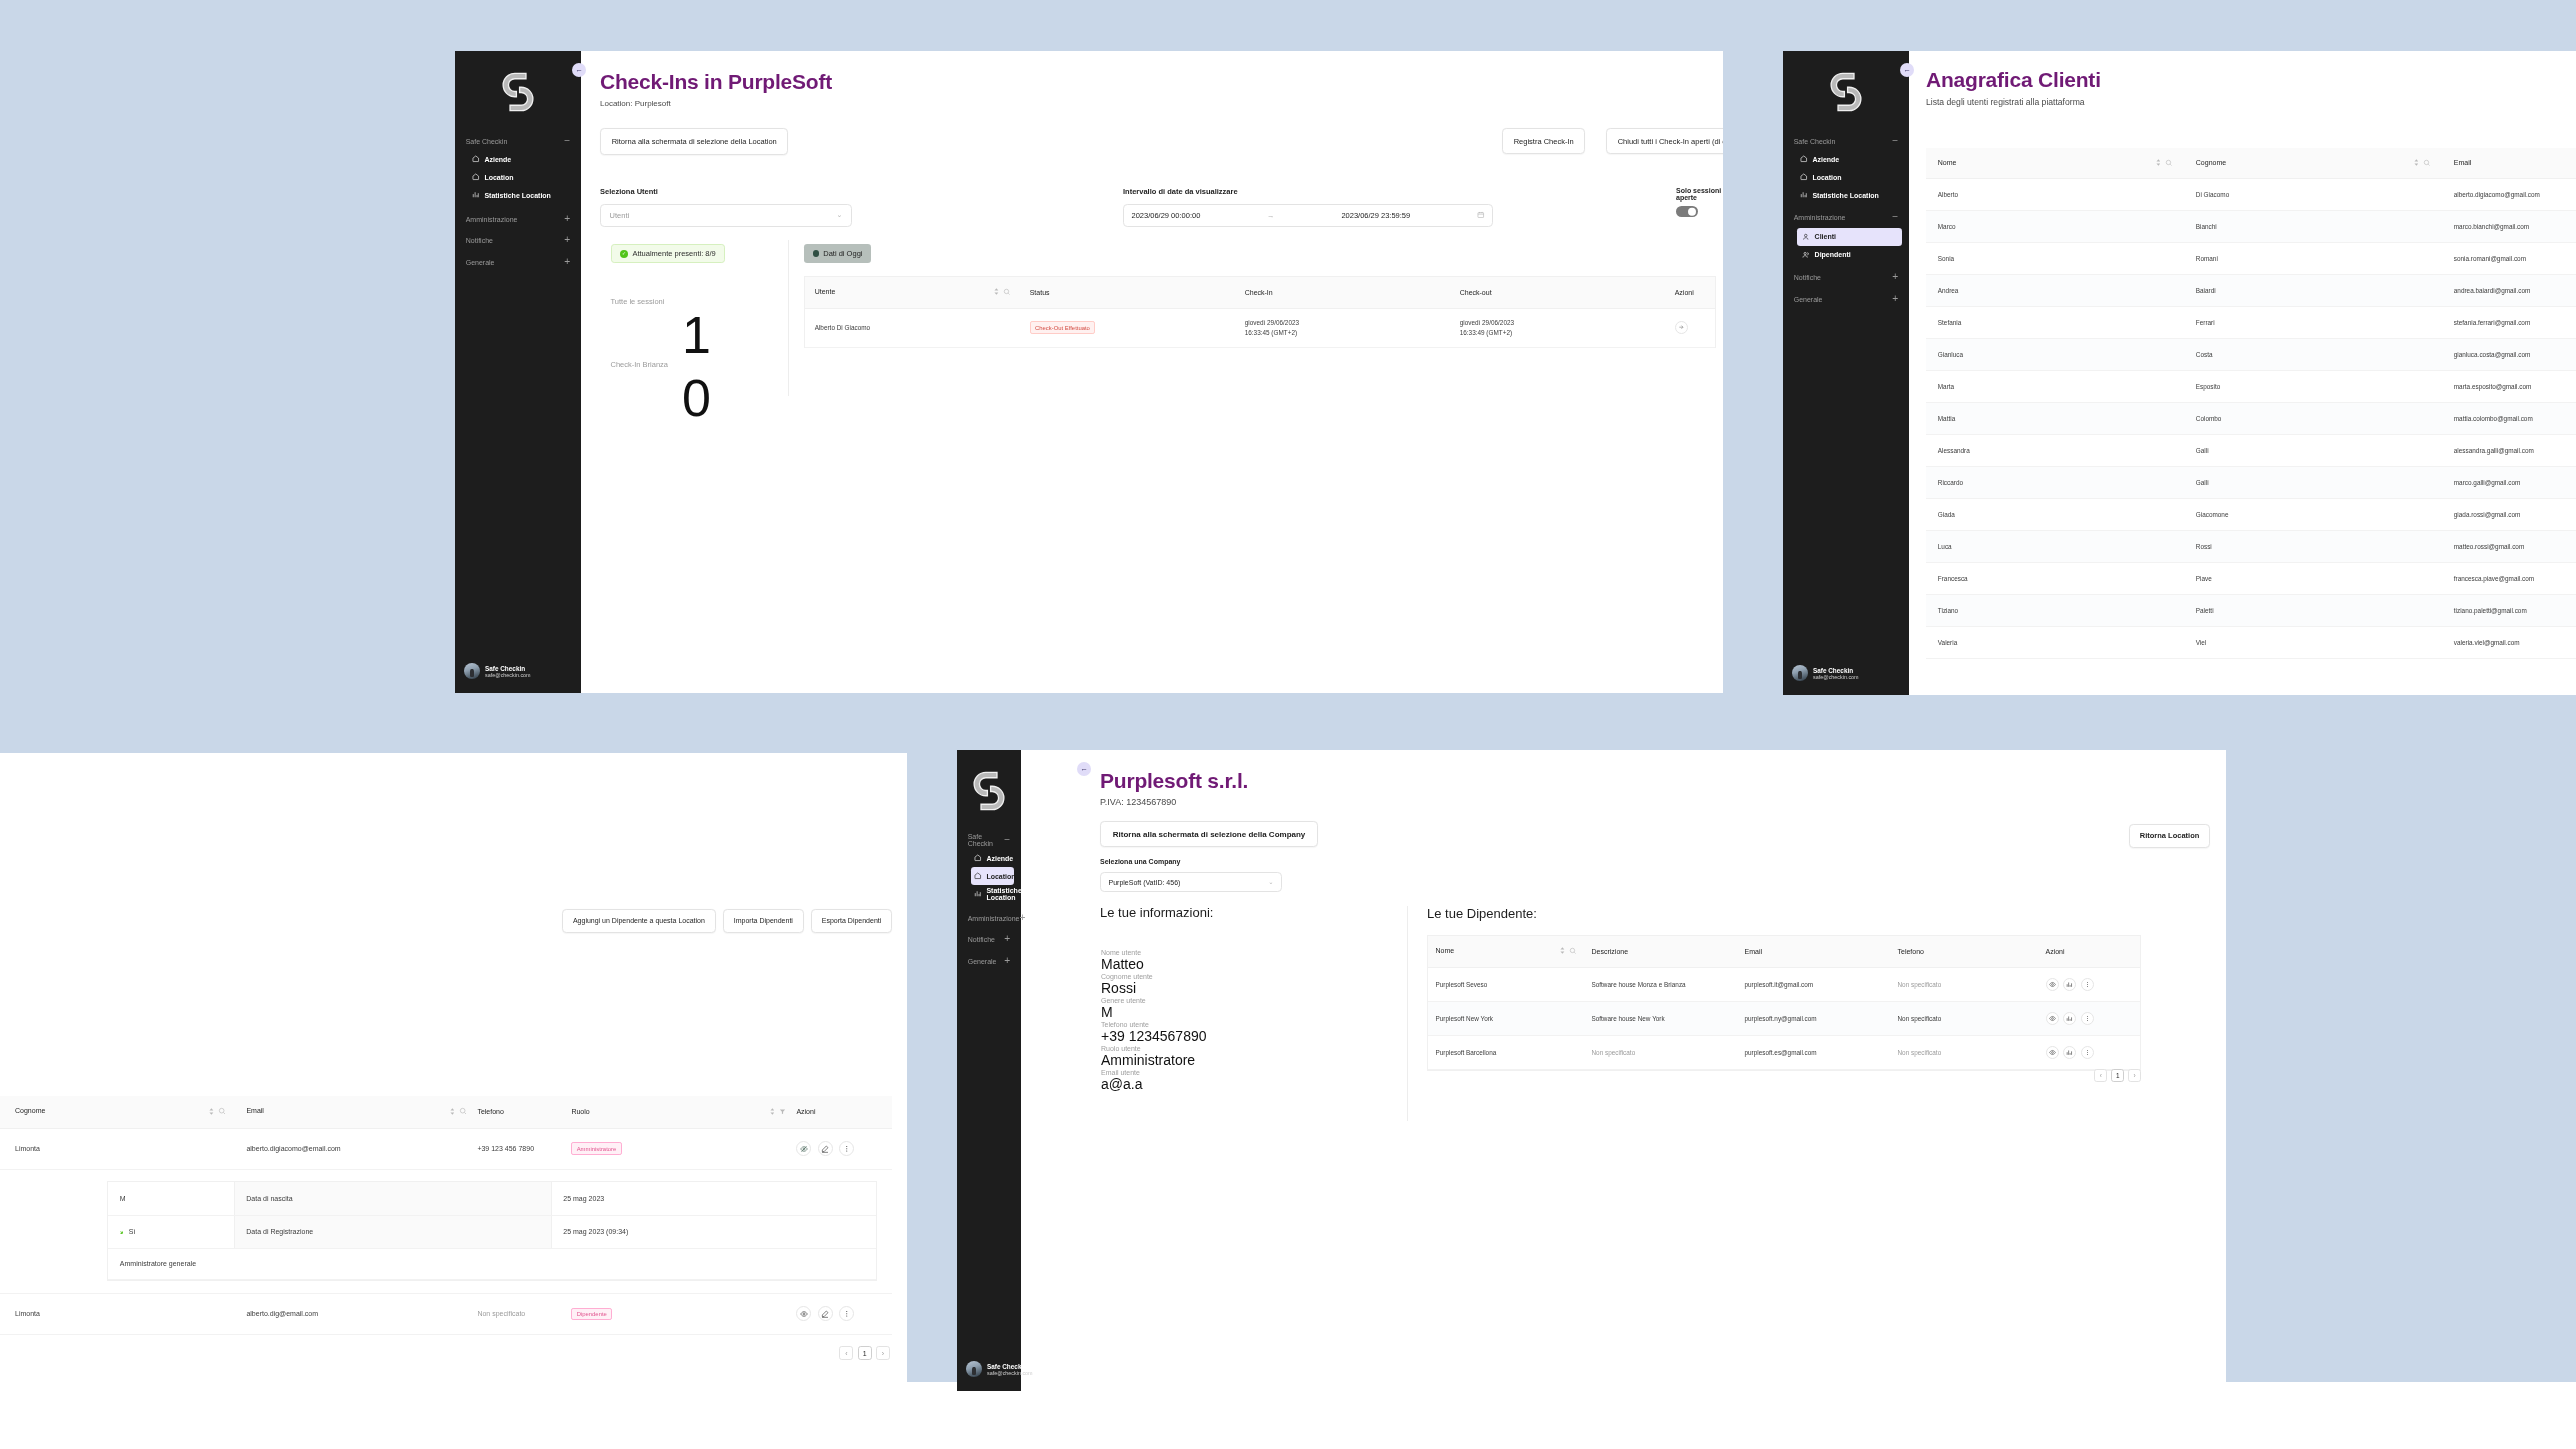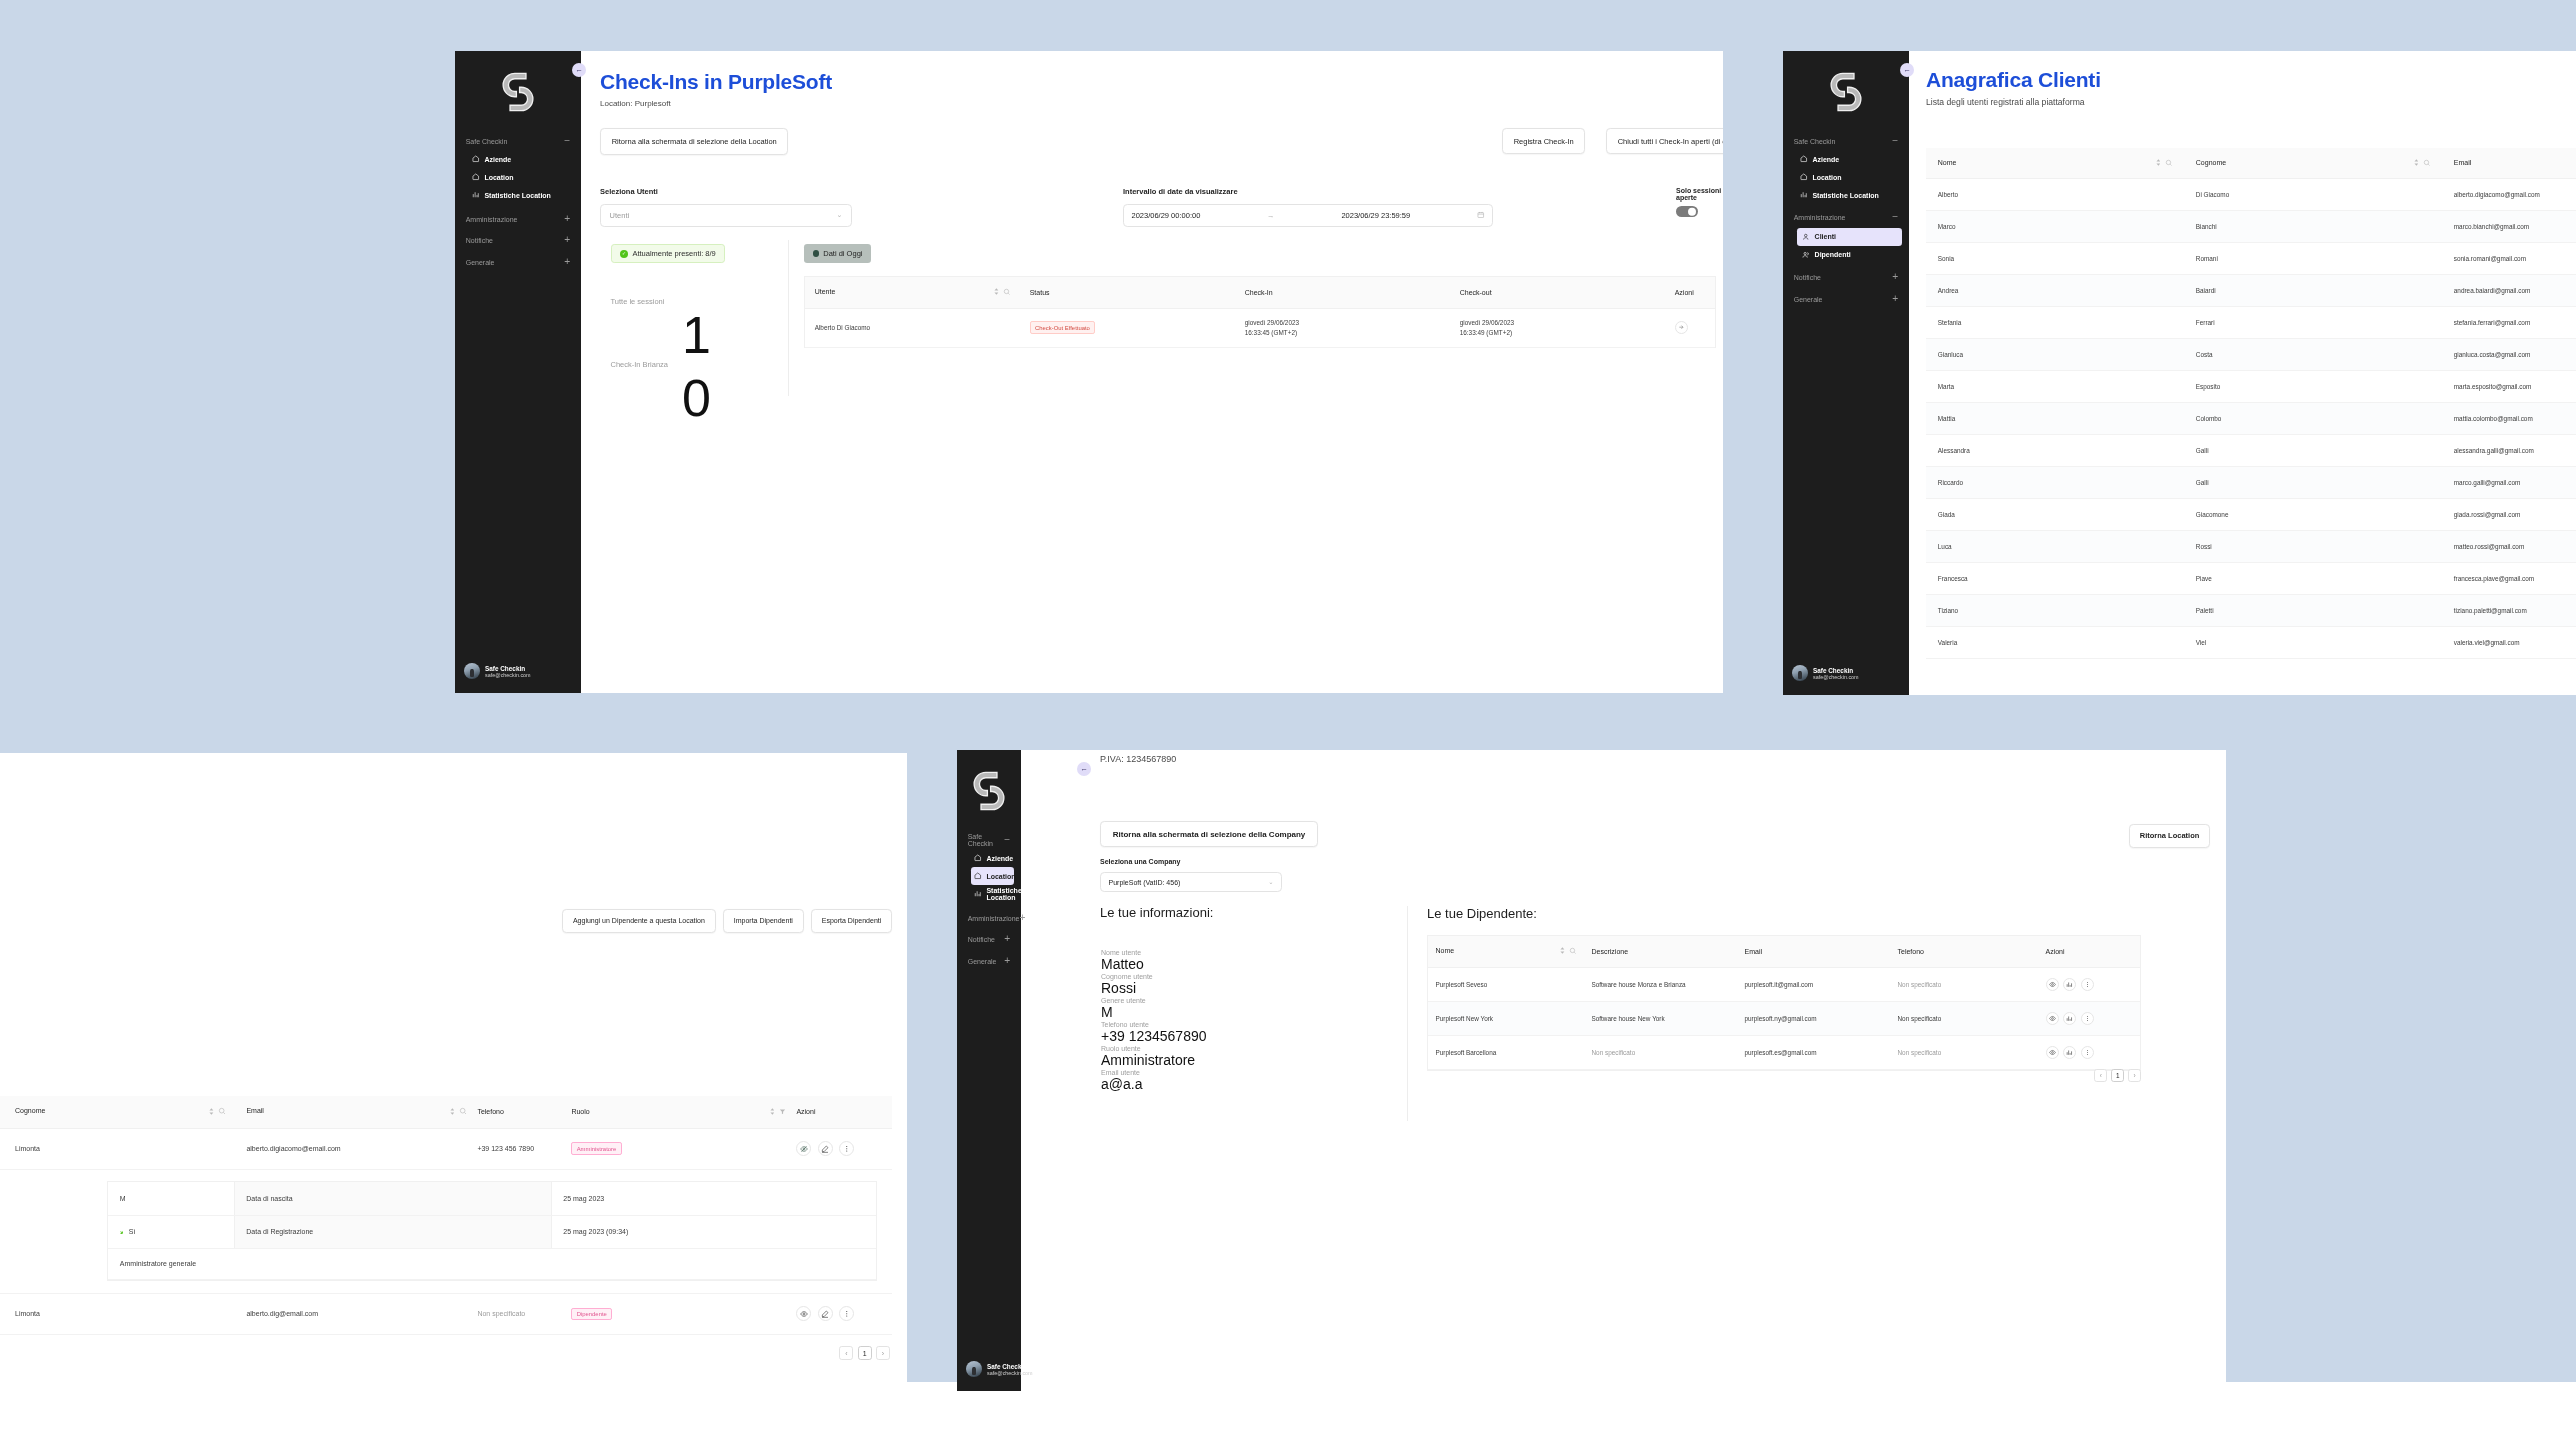--- a/index.html
+++ b/index.html
@@ -56,21 +56,21 @@
 
   .collapse-btn {
     position:absolute; border-radius:50%;
     background:#e0dcf8; color:#3c3565;
     display:flex; align-items:center; justify-content:center;
     z-index: 5;
   }
 
   .content { position:absolute; top:0; bottom:0; right:0; background:#fff; }
 
-  h1.page-title { font-weight:700; color:#1d4ed8; letter-spacing:-0.01em; }
+  h1.page-title { font-weight:700; color:#701a75; letter-spacing:-0.01em; }
   .page-sub { color:#4a4a4a; }
 
   .btn {
     display:inline-flex; align-items:center; justify-content:center;
     background:#fff; border:0.5px solid #e3e3e3; border-radius:4.3px;
     color:#1d1d1d; font-weight:700; white-space:nowrap;
     box-shadow: 0 0.5px 1.1px rgba(0,0,0,0.04);
   }
   .field-label { color:#1d1d1d; font-weight:700; }
   .select-box, .date-box {
@@ -752,20 +752,21 @@
         <div class="sb-foot-mail" style="font-size:5.4px;">safe@checkin.com</div>
       </div>
     </div>
   </div>
 
   <div class="collapse-btn" style="left:120px; top:11.8px; width:14px; height:14px; font-size:7.5px;">
     <span>←</span>
   </div>
 
   <div class="content" style="left:127px; right:0;">
+    <h1 class="page-title" style="font-size:21px; margin:19px 0 0 16px;">Purplesoft s.r.l.</h1>
     <div class="page-sub" style="font-size:9px; margin:4.3px 0 0 16px;">P.IVA: 1234567890</div>
 
     <div class="btn" style="position:absolute; left:16px; top:71px; height:26px; padding:0 11.8px; font-size:8px; font-weight:700;">Ritorna alla schermata di selezione della Company</div>
 
     <div class="btn" style="position:absolute; right:16px; top:74px; height:23.6px; padding:0 9.7px; font-size:7.5px;">Ritorna Location</div>
 
     <div class="field-label" style="position:absolute; left:16px; top:108px; font-size:7px;">Seleziona una Company</div>
     <div class="select-box" style="position:absolute; left:16px; top:122px; width:182px; height:20.4px; padding:0 7.5px; font-size:7px; color:#1d1d1d;">
       <span>PurpleSoft (VatID: 456)</span>
       <span style="color:#b5b5b5; font-size:6.4px;">⌄</span>

